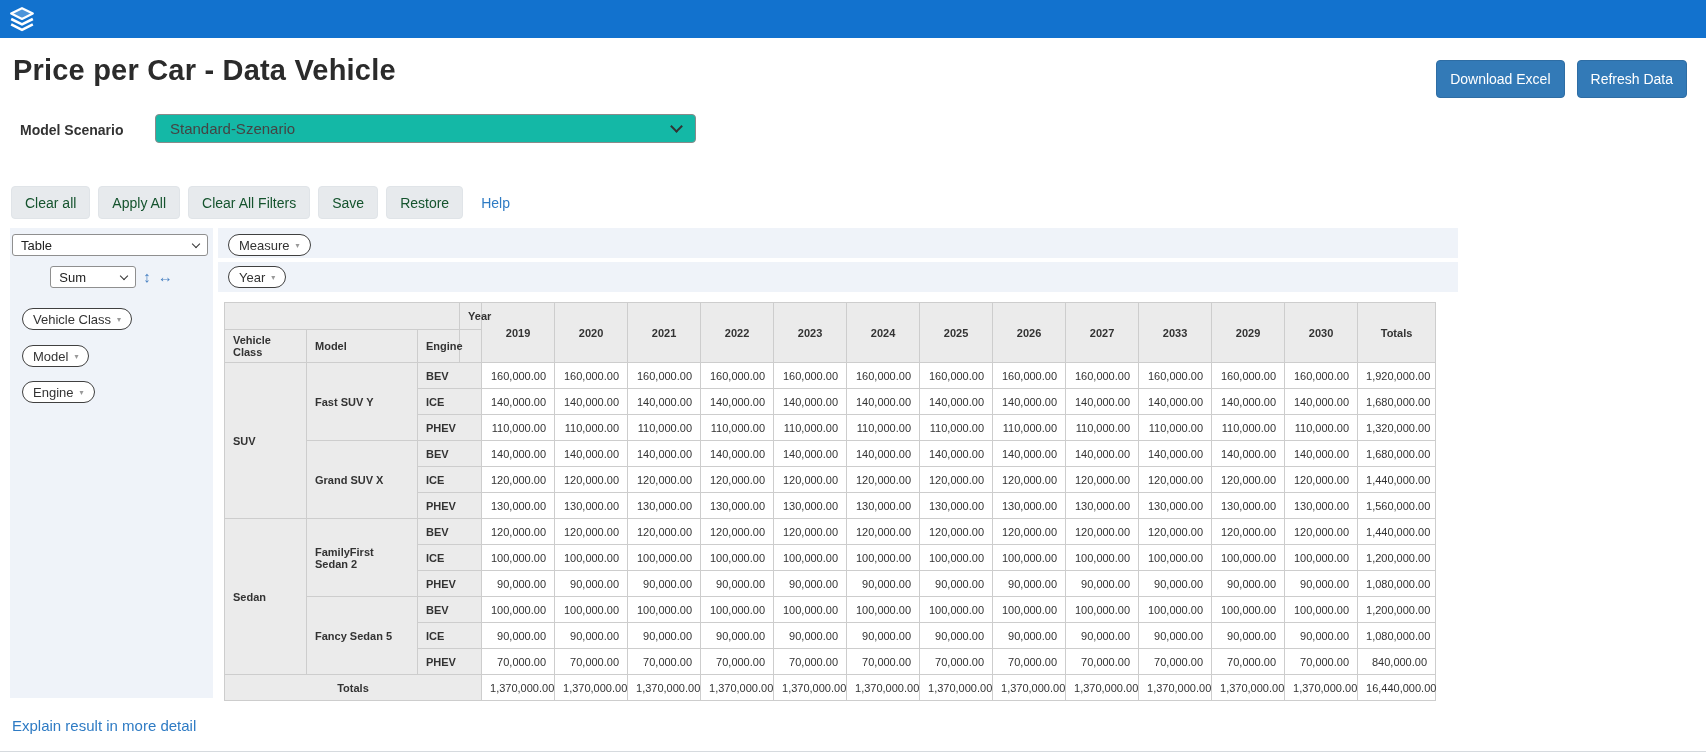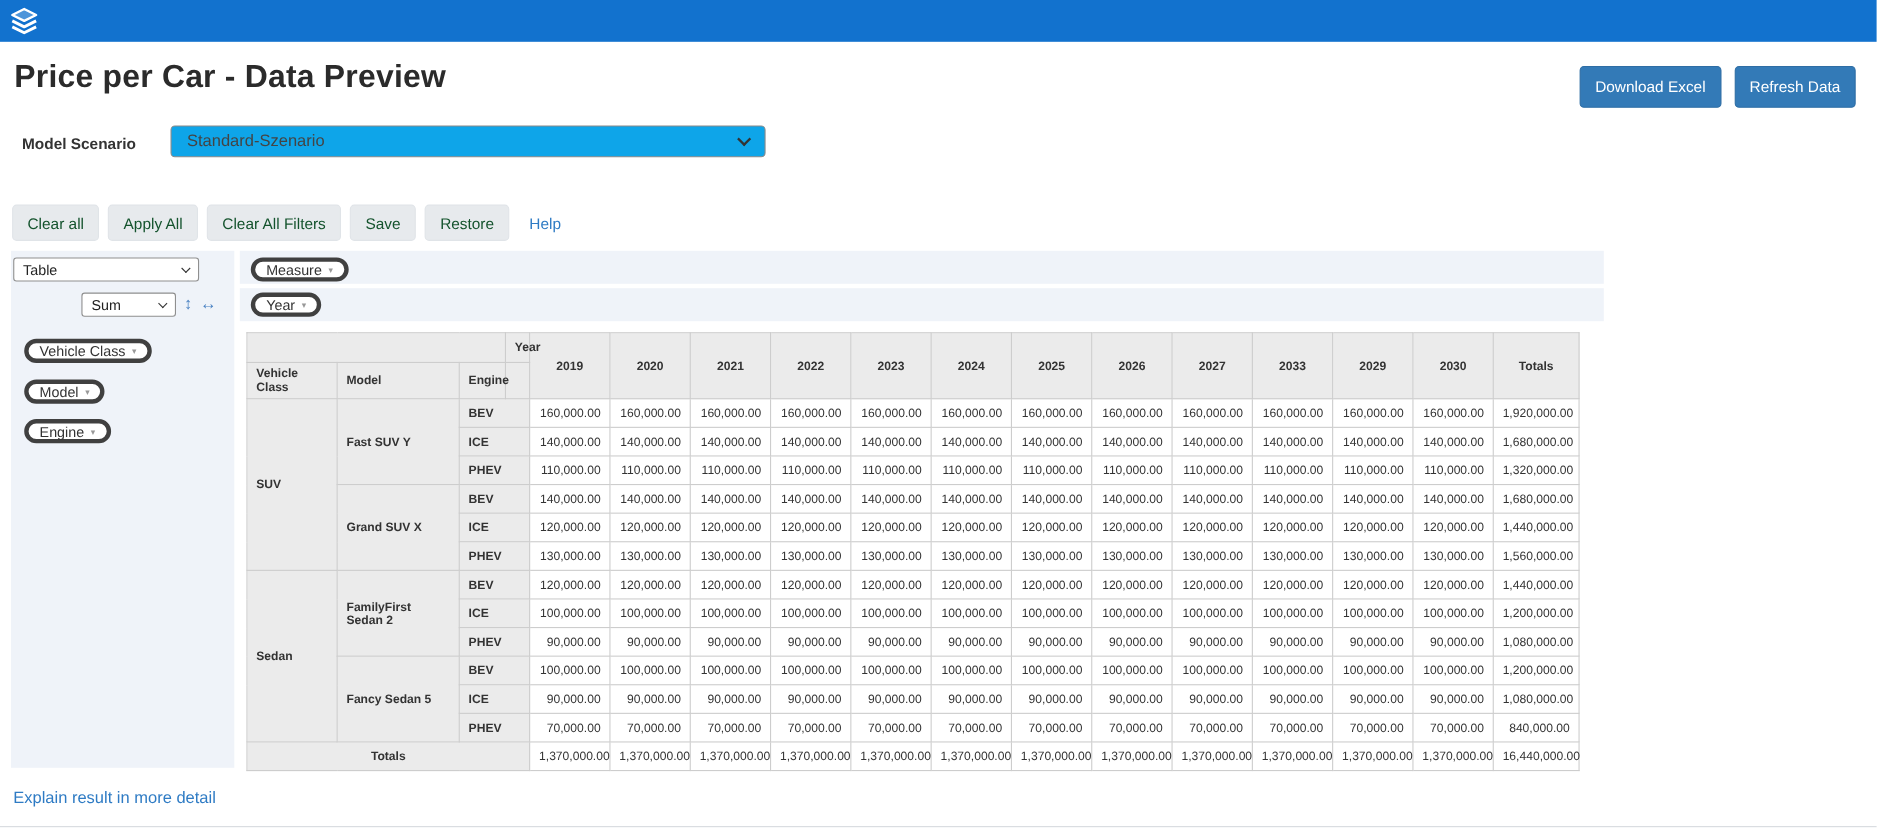--- a/index.html
+++ b/index.html
@@ -19,21 +19,21 @@
   .hdr-buttons { top:60px; right:19px; display:flex; gap:12px; }
   .btn-primary {
     background:#337ab7; color:#fff; border:1px solid #2e6da4; border-radius:4px;
     font-size:14px; height:33px; padding:18px 13px; display:inline-flex; align-items:center; cursor:pointer;
     font-family:"Liberation Sans", sans-serif;
   }
 
   
   .scenario-label { left:20px; top:116px; height:27px; display:flex; align-items:center; font-size:14px; font-weight:bold; color:#333; }
   .scenario-select {
-    left:155px; top:114px; width:541px; height:29px; background:#0ea5e9; border:1px solid #8a8a8a; border-radius:4px;
+    left:155px; top:114px; width:541px; height:29px; background:#14b8a6; border:1px solid #8a8a8a; border-radius:4px;
     display:flex; align-items:center; font-size:15px; color:#444; padding:0 14px; cursor:pointer;
   }
   .scenario-select .grow { flex:1; }
   .chev { width:9px; height:9px; border-right:2px solid #333; border-bottom:2px solid #333; transform:rotate(45deg); margin-top:-5px; }
   .chev.small { width:6px; height:6px; border-width:1.8px; margin-top:-3px; }
 
   
   .toolbar { left:11px; top:186px; display:flex; gap:8px; align-items:center; }
   .btn-light {
     background:#e7eaed; color:#14532d; border:1px solid #e0e4e8; border-radius:4px;
@@ -46,27 +46,27 @@
   
   .pvt-left  { left:10px;  top:228px; width:203px; height:470px; background:#eff3f9; }
   .pvt-band1 { left:218px; top:228px; width:1240px; height:30px; background:#eff3f9; }
   .pvt-band2 { left:218px; top:262px; width:1240px; height:30px; background:#eff3f9; }
   .pvt-render{ left:218px; top:296px; width:1240px; height:402px; background:#fff; }
 
   .ctl-select {
     background:#fff; border:1px solid #8f8f8f; border-radius:3px; height:22px;
     display:flex; align-items:center; font-size:13px; color:#222; padding:0 8px; cursor:pointer;
   }
-  .renderer-select { left:12px; top:234px; width:169px; }
-  .agg-row { left:10px; top:266px; width:203px; display:flex; align-items:flex-start; justify-content:center; gap:7px;margin-left:24px; }
+  .renderer-select { left:12px; top:234px; width:196px; }
+  .agg-row { left:10px; top:266px; width:203px; display:flex; align-items:flex-start; justify-content:center; gap:7px; }
   .agg-select { width:86px; height:22px; }
   .arrow-glyph { color:#4a82c3; font-size:15px; line-height:22px; cursor:pointer; }
 
   .pill {
-    background:#fff; border:4px solid #404040; border-radius:11px; height:22px;
+    background:#fff; border:1px solid #404040; border-radius:11px; height:22px;
     display:inline-flex; align-items:center; padding:0 10px; font-size:13px; color:#333; cursor:grab; white-space:nowrap;
   }
   .pill .caret { font-size:8px; color:#999; margin-left:6px; }
   .pill-measure { left:228px; top:234px; }
   .pill-year    { left:228px; top:266px; }
   .pill-vc      { left:22px;  top:308px; }
   .pill-model   { left:22px;  top:345px; }
   .pill-engine  { left:22px;  top:381px; }
 
   
@@ -92,21 +92,21 @@
 <div class="abs topbar">
   <div class="abs brand">
     <svg width="26" height="26" viewBox="0 0 24 24">
       <polygon points="12 2 2 7 12 12 22 7 12 2" fill="rgba(255,255,255,0.25)" stroke="#ffffff" stroke-width="2" stroke-linejoin="round"></polygon>
       <polyline points="2 12 12 17 22 12" fill="none" stroke="#ffffff" stroke-width="2.4" stroke-linejoin="round"></polyline>
       <polyline points="2 17 12 22 22 17" fill="none" stroke="#ffffff" stroke-width="2.4" stroke-linejoin="round"></polyline>
     </svg>
   </div>
 </div>
 
-<h1 class="abs page-title">Price per Car - Data Preview</h1>
+<h1 class="abs page-title">Price per Car - Data Vehicle</h1>
 <div class="abs hdr-buttons">
   <button class="btn-primary">Download Excel</button>
   <button class="btn-primary">Refresh Data</button>
 </div>
 
 <div class="abs scenario-label">Model Scenario</div>
 <div class="abs scenario-select">
   <span>Standard-Szenario</span>
   <span class="grow"></span>
   <span class="chev"></span>

